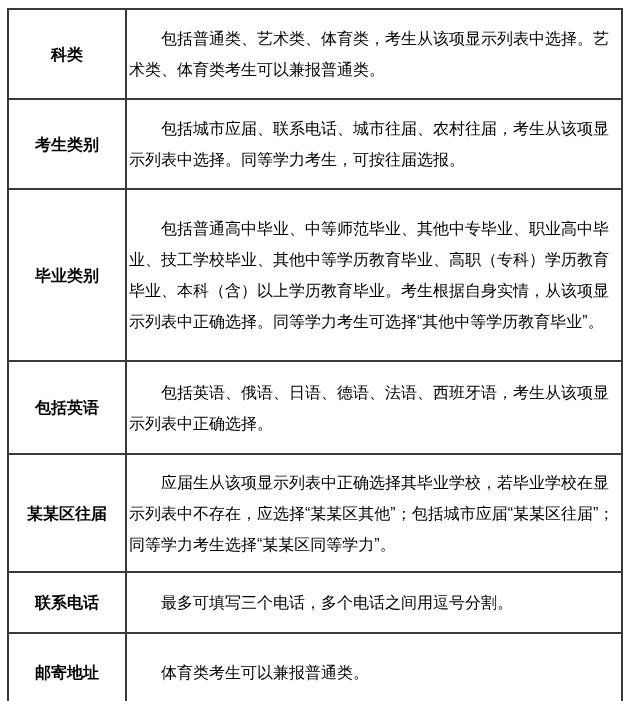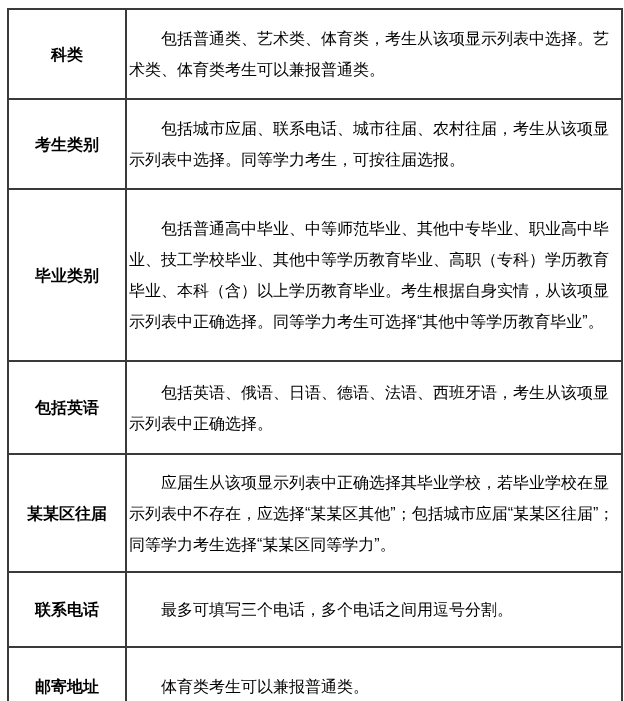--- a/index.html
+++ b/index.html
@@ -46,21 +46,21 @@
     margin: 0;
     text-indent: 2em;
     word-break: break-all;
   }
   
   tr.row-0 { height: 90px; }
   tr.row-1 { height: 90px; }
   tr.row-2 { height: 172px; }
   tr.row-3 { height: 93px; }
   tr.row-4 { height: 118px; }
-  tr.row-5 { height: 75px; }
+  tr.row-5 { height: 61px; }
   tr.row-6 { height: 78px; }
 </style>
 </head>
 <body>
 
 <div class="doc-wrap">
   <table class="info-table">
     <tbody>
       <tr class="row-0">
         <th class="label-cell">科类</th>

